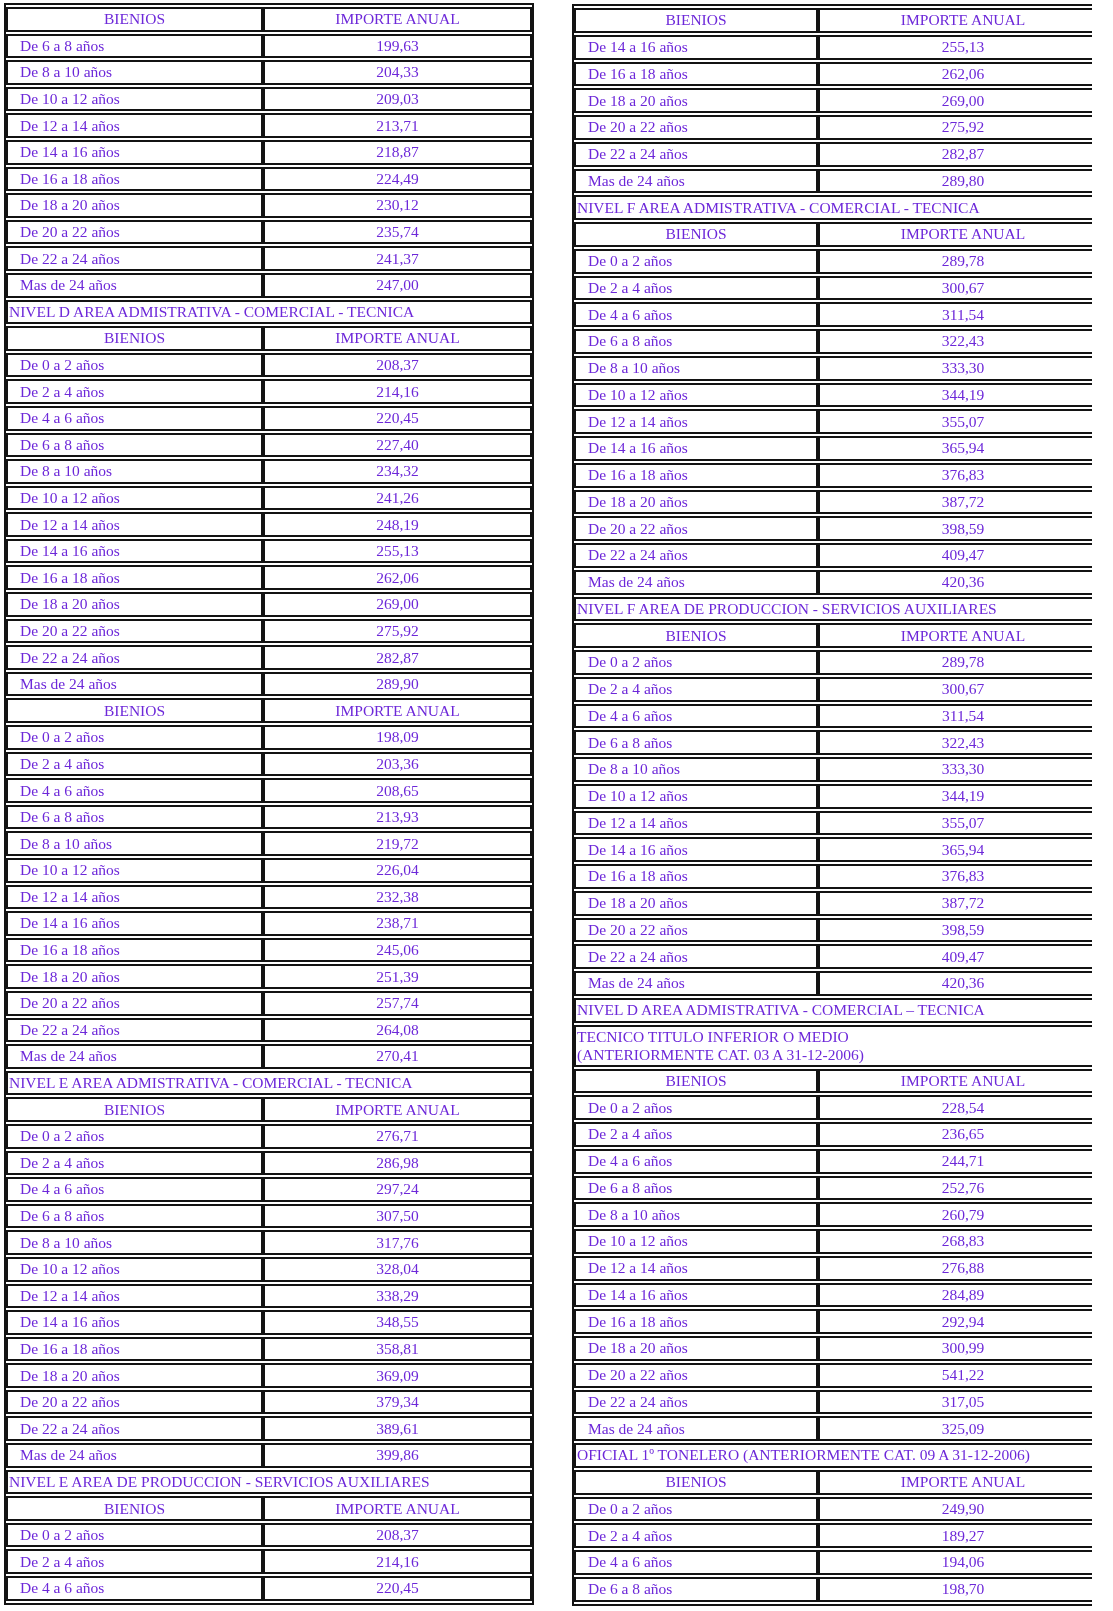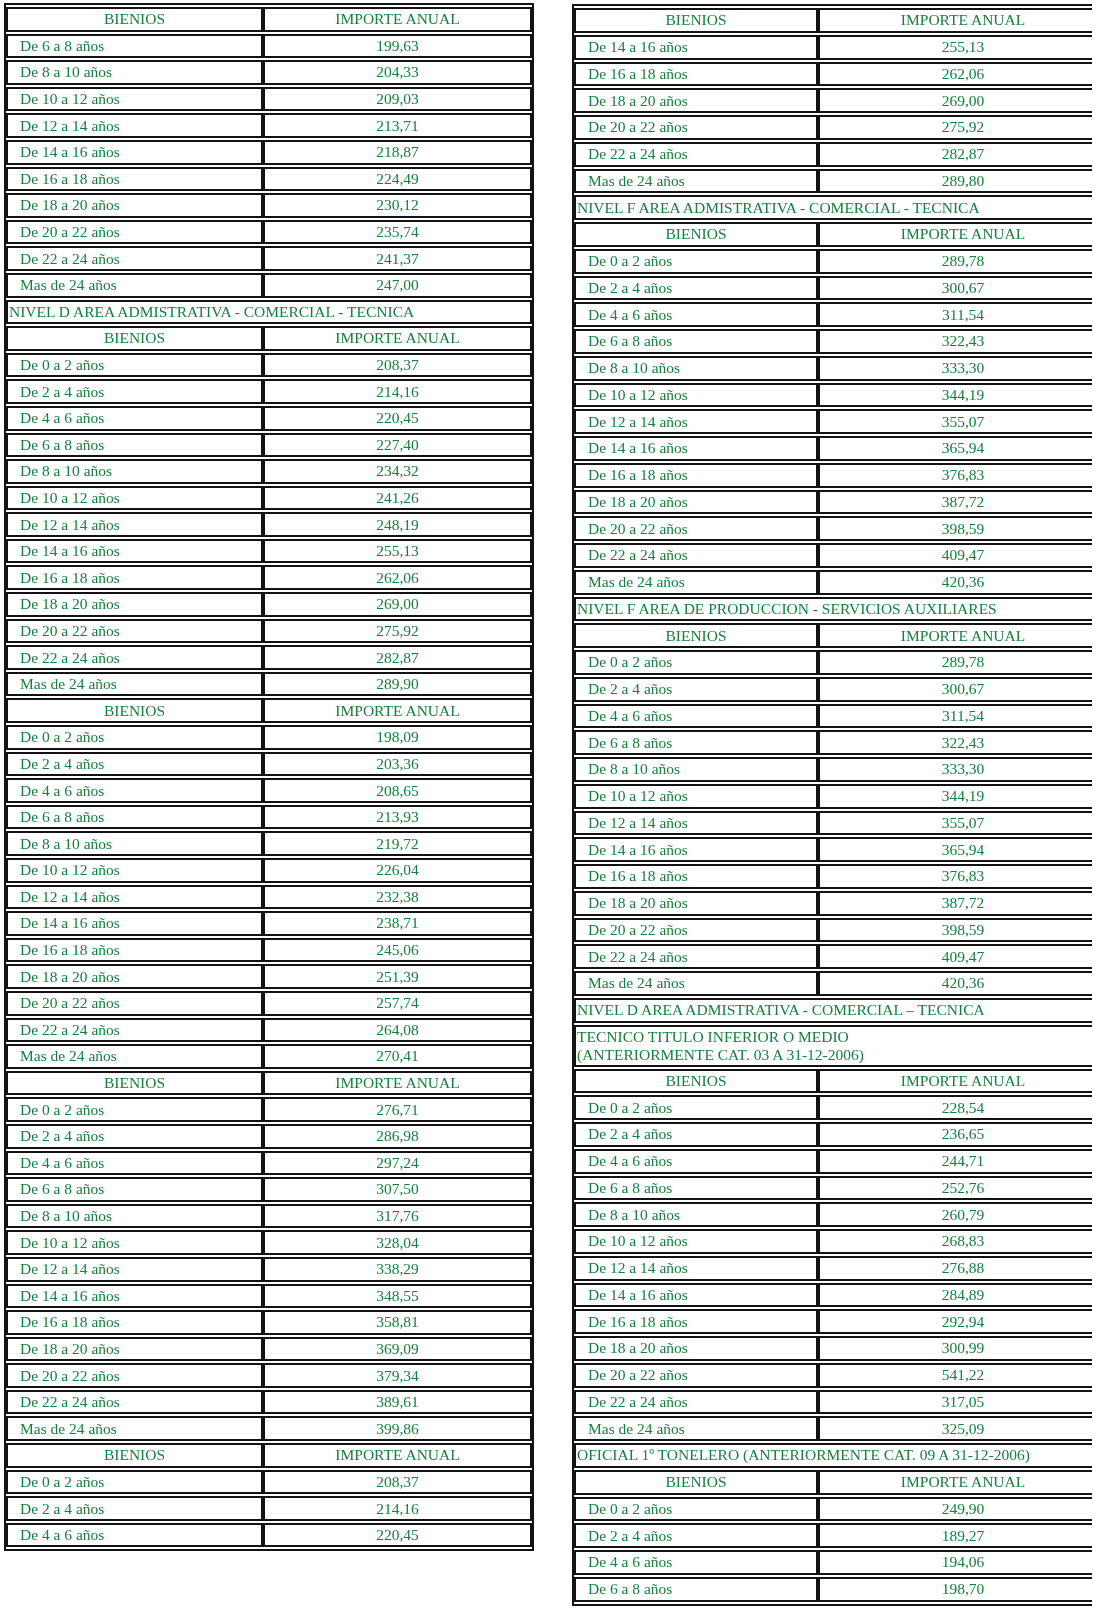--- a/index.html
+++ b/index.html
@@ -1,18 +1,18 @@
 <!DOCTYPE html>
 <html><head>
 <meta charset="utf-8">
 <style>
   html,body { margin:0; padding:0; background:#fff; }
   .page {
     position:relative; width:1092px; height:1611px; overflow:hidden;
-    background:#fff; color:#15803d;
+    background:#fff; color:#6d28d9;
     font-family:"Liberation Serif","DejaVu Serif",serif;
   }
   table.doc {
     position:absolute; border-collapse:separate; border-spacing:0 2px;
     border:2px solid #131313; table-layout:fixed;
   }
   table.t-left  { left:4px;   top:3px; width:530px; }
   table.t-right { left:572px; top:4px; width:538px; }
   table.doc td {
     border:2px solid #131313; overflow:hidden; white-space:nowrap;
@@ -190,20 +190,23 @@
         </tr>
         <tr>
           <td class="label">De 22 a 24 años</td>
           <td class="num">264,08</td>
         </tr>
         <tr>
           <td class="label">Mas de 24 años</td>
           <td class="num">270,41</td>
         </tr>
         <tr>
+          <td class="section" colspan="2">NIVEL E AREA ADMISTRATIVA - COMERCIAL - TECNICA</td>
+        </tr>
+        <tr>
           <td class="ch">BIENIOS</td>
           <td class="ch">IMPORTE ANUAL</td>
         </tr>
         <tr>
           <td class="label">De 0 a 2 años</td>
           <td class="num">276,71</td>
         </tr>
         <tr>
           <td class="label">De 2 a 4 años</td>
           <td class="num">286,98</td>
@@ -244,20 +247,23 @@
           <td class="label">De 20 a 22 años</td>
           <td class="num">379,34</td>
         </tr>
         <tr>
           <td class="label">De 22 a 24 años</td>
           <td class="num">389,61</td>
         </tr>
         <tr>
           <td class="label">Mas de 24 años</td>
           <td class="num">399,86</td>
+        </tr>
+        <tr>
+          <td class="section" colspan="2">NIVEL E AREA DE PRODUCCION - SERVICIOS AUXILIARES</td>
         </tr>
         <tr>
           <td class="ch">BIENIOS</td>
           <td class="ch">IMPORTE ANUAL</td>
         </tr>
         <tr>
           <td class="label">De 0 a 2 años</td>
           <td class="num">208,37</td>
         </tr>
         <tr>

